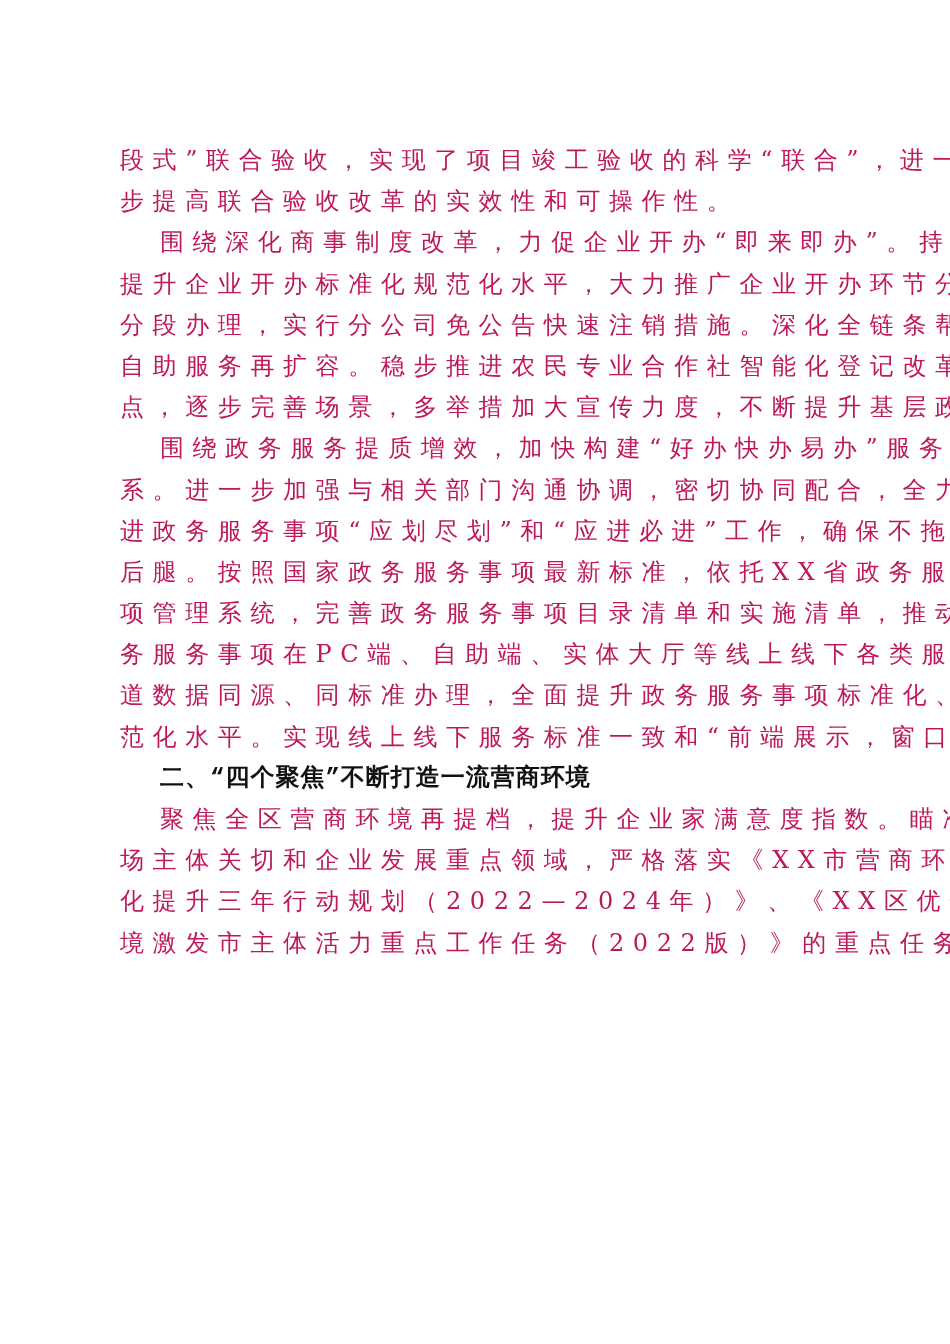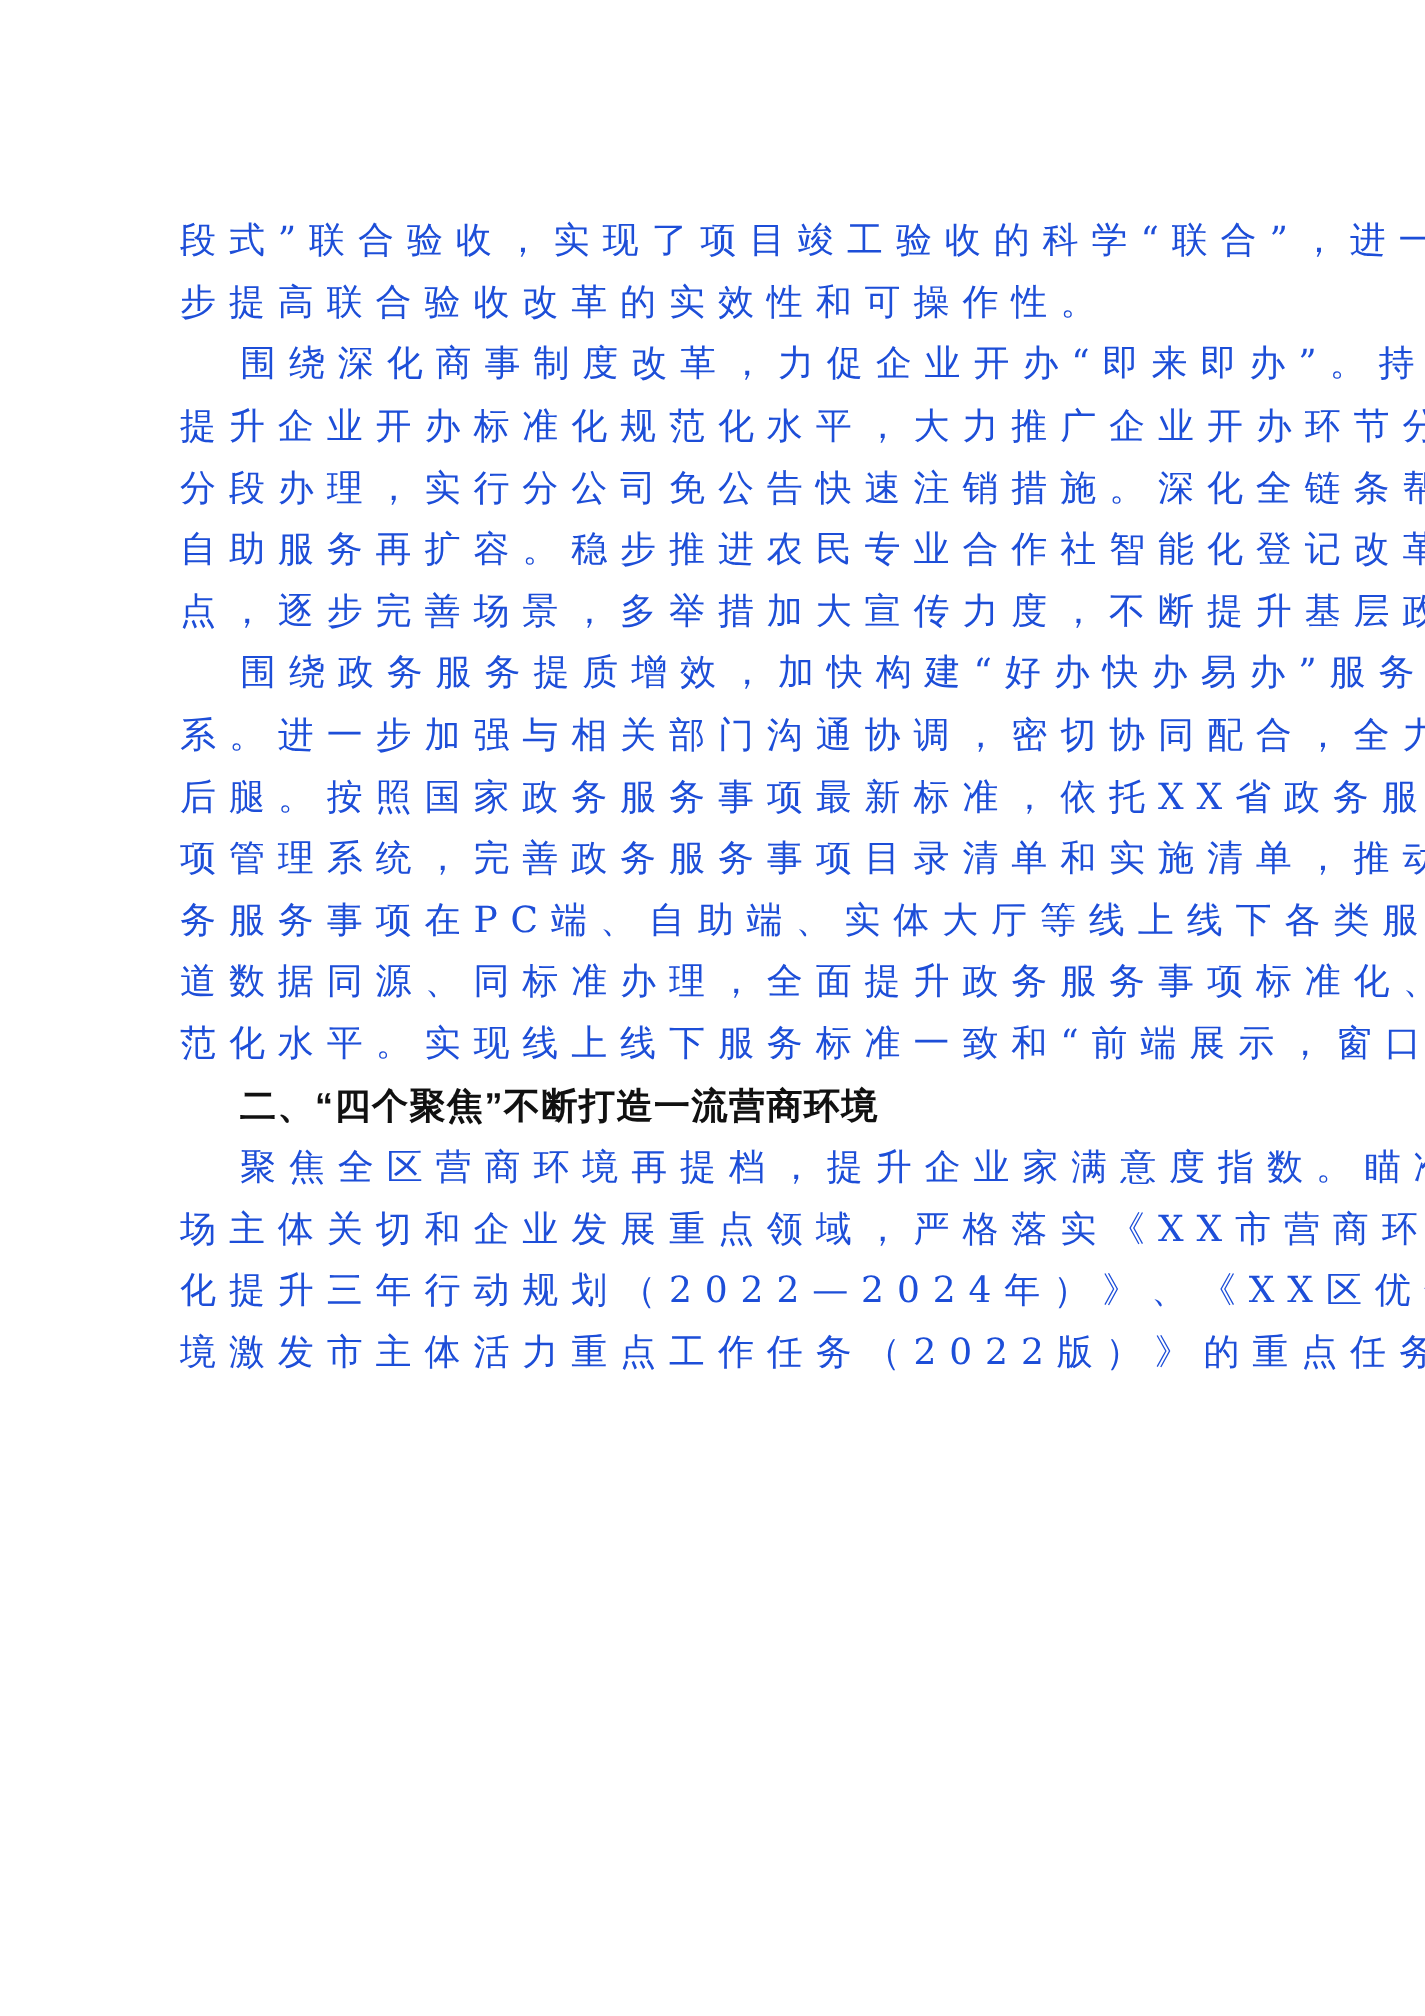--- a/index.html
+++ b/index.html
@@ -6,27 +6,27 @@
   body { width: 950px; height: 1344px; position: relative; overflow: hidden; }
   .page {
     position: absolute; left: 0; top: 0; width: 950px; height: 1344px; background: #ffffff;
   }
   .content {
     position: absolute; left: 120px; top: 140px; width: 706px;
   }
   .line {
     height: 41.2px; line-height: 41.2px; white-space: nowrap;
     font-family: "DejaVu Serif", "Liberation Serif", serif;
-    font-size: 24px; color: #1d4ed8; letter-spacing: 8.6px; font-weight: 300;
+    font-size: 24px; color: #be185d; letter-spacing: 8.6px; font-weight: 300;
     -webkit-text-stroke: 0;
   }
   .line.indent { padding-left: 40px; }
   .heading {
     height: 41.2px; line-height: 41.2px; white-space: nowrap; padding-left: 40px;
-    font-family: Liberation Sans, sans-serif;
+    font-family: Liberation Mono, monospace;
     font-size: 24px; font-weight: bold; color: #111111; letter-spacing: 1px;
   }
 </style>
 </head>
 <body>
 
 <div class="page">
   <div class="content">
 
     <div>
@@ -38,20 +38,21 @@
       <div class="line indent">围绕深化商事制度改革，力促企业开办“即来即办”。持续</div>
       <div class="line">提升企业开办标准化规范化水平，大力推广企业开办环节分时</div>
       <div class="line">分段办理，实行分公司免公告快速注销措施。深化全链条帮办，</div>
       <div class="line">自助服务再扩容。稳步推进农民专业合作社智能化登记改革试</div>
       <div class="line">点，逐步完善场景，多举措加大宣传力度，不断提升基层政务</div>
     </div>
 
     <div>
       <div class="line indent">围绕政务服务提质增效，加快构建“好办快办易办”服务体</div>
       <div class="line">系。进一步加强与相关部门沟通协调，密切协同配合，全力推</div>
+      <div class="line">进政务服务事项“应划尽划”和“应进必进”工作，确保不拖</div>
       <div class="line">后腿。按照国家政务服务事项最新标准，依托XX省政务服务事</div>
       <div class="line">项管理系统，完善政务服务事项目录清单和实施清单，推动政</div>
       <div class="line">务服务事项在PC端、自助端、实体大厅等线上线下各类服务渠</div>
       <div class="line">道数据同源、同标准办理，全面提升政务服务事项标准化、规</div>
       <div class="line">范化水平。实现线上线下服务标准一致和“前端展示，窗口收</div>
     </div>
 
     <div class="heading">二、“四个聚焦”不断打造一流营商环境</div>
 
     <div>

